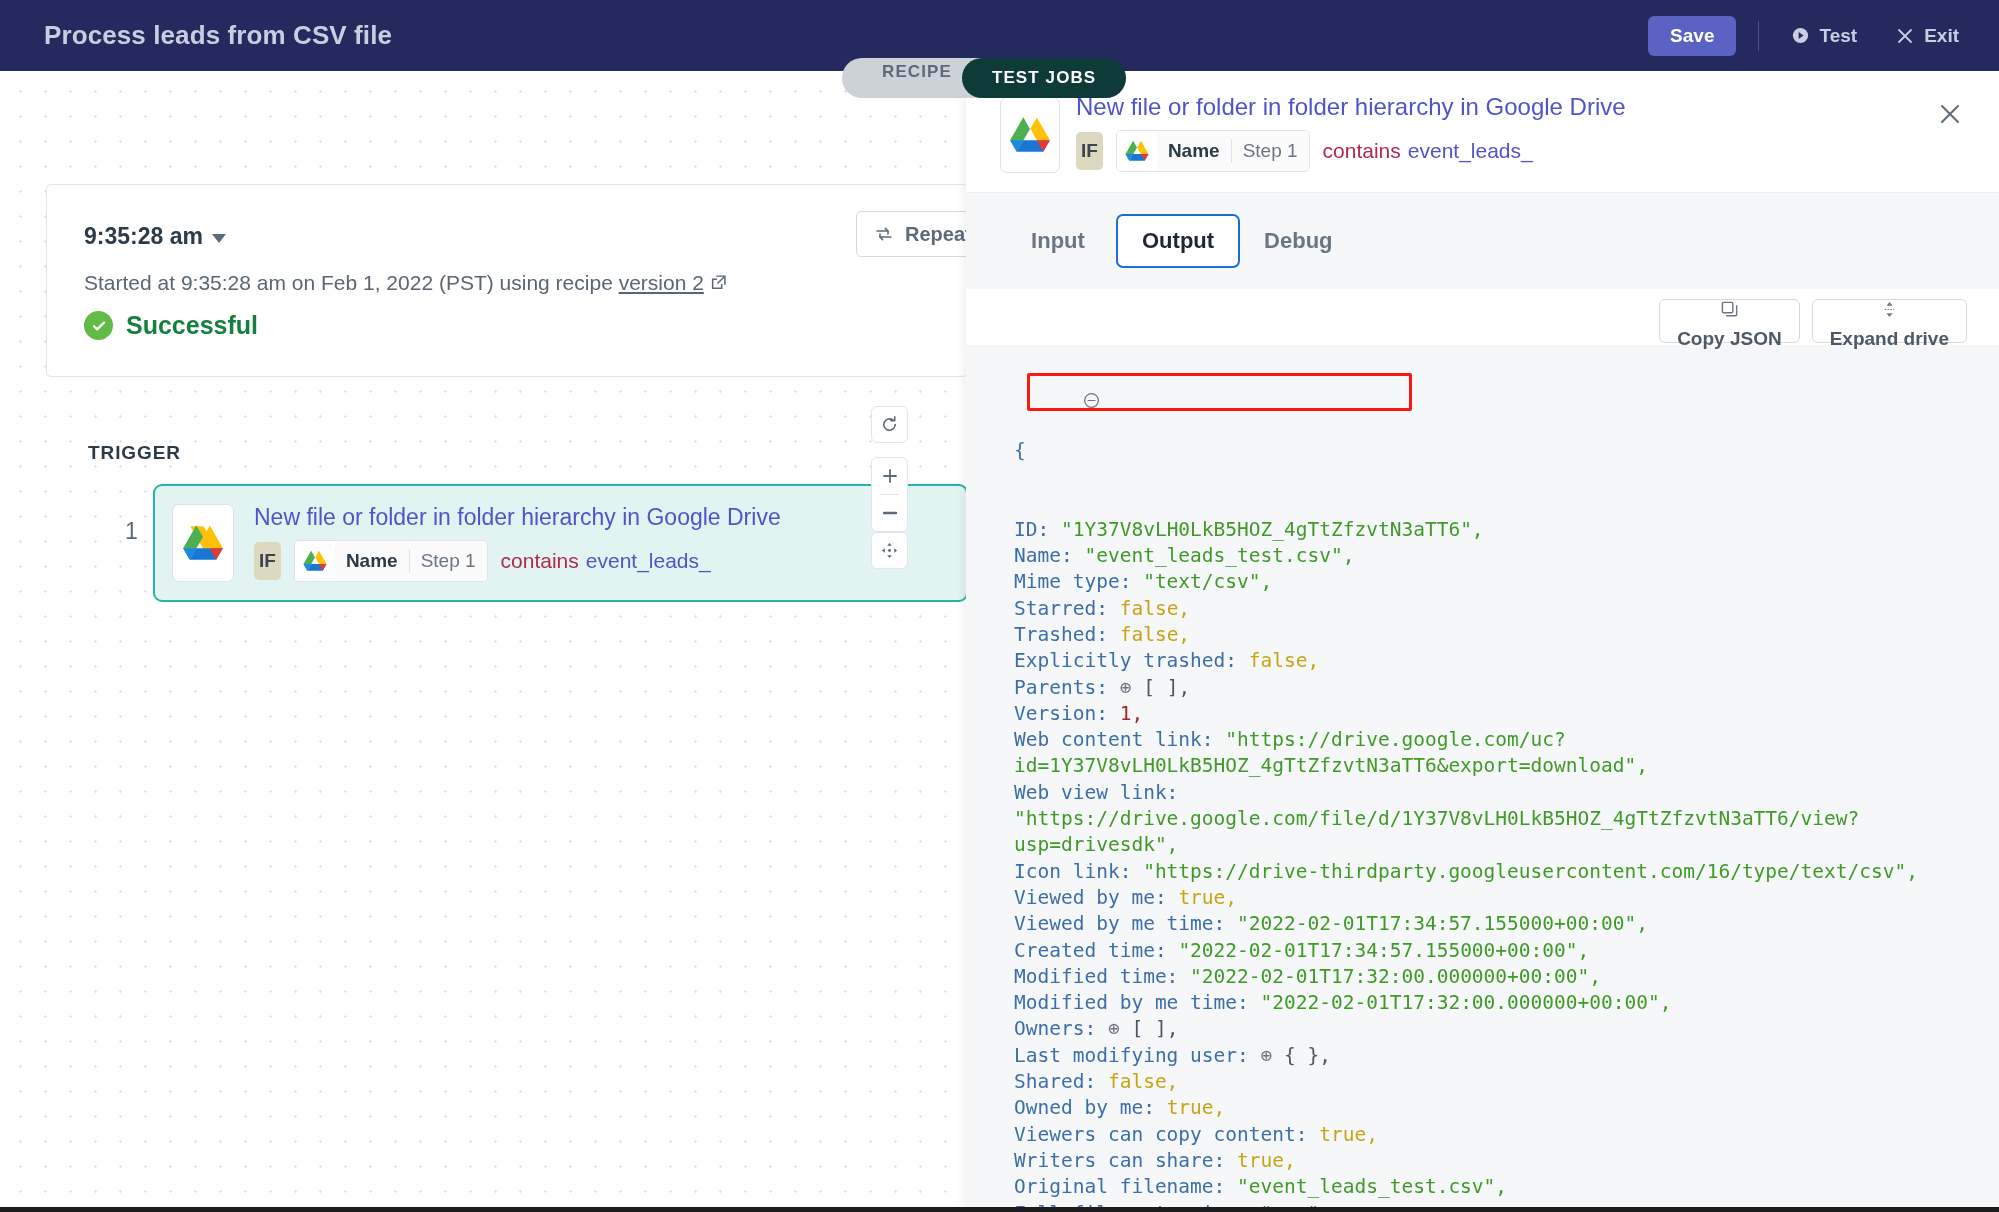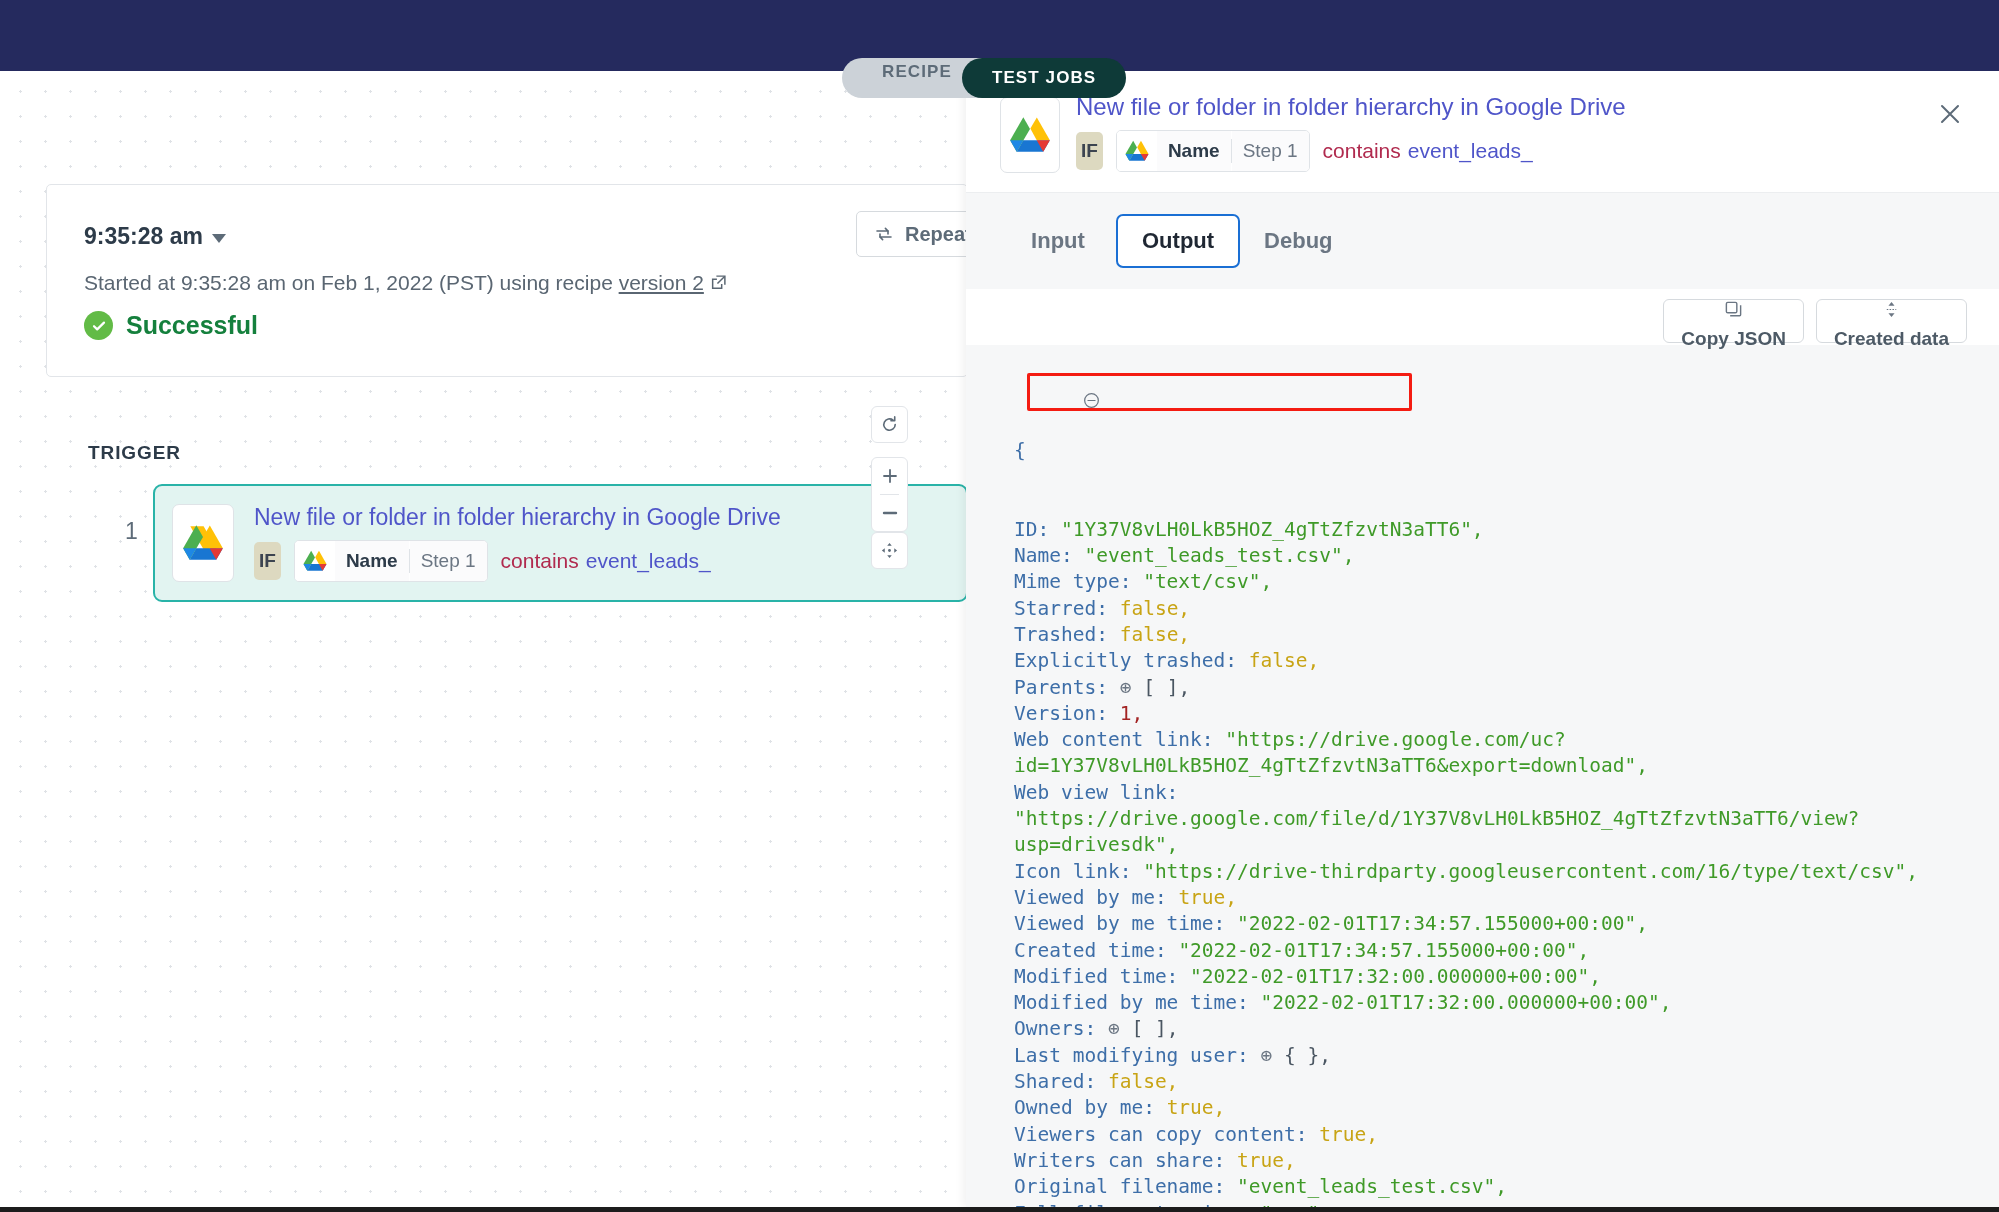--- a/index.html
+++ b/index.html
@@ -447,39 +447,61 @@
       <span>Copy JSON</span>
     </button>
     <button class="jt-btn">
       <span class="ico">
         <svg width="19" height="19" viewBox="0 0 20 20">
             <path d="M10 2l3.2 4H6.8z" fill="#6b7683"></path>
             <path d="M10 18l3.2-4H6.8z" fill="#6b7683"></path>
             <path d="M5 10h10" stroke="#6b7683" stroke-width="1.3" stroke-dasharray="1.6 1.4"></path>
           </svg>
       </span>
-      <span>Created data</span>
+      <span>Expand drive</span>
     </button>
   </div>
 
   <div class="json-wrap">
     <div class="json-inner">
       <span class="collapse-ico">
         <svg width="19" height="19" viewBox="0 0 20 20">
             <circle cx="10" cy="10" r="7.2" fill="none" stroke="#6b7683" stroke-width="1.3"></circle>
             <path d="M6.3 10h7.4" stroke="#6b7683" stroke-width="1.3" stroke-linecap="round"></path>
           </svg>
       </span>
       <div class="jline root">{</div>
       <div id="json-lines"><div class="jline"><span class="k">ID: </span><span class="s">"1Y37V8vLH0LkB5HOZ_4gTtZfzvtN3aTT6",</span></div><div class="jline"><span class="k">Name: </span><span class="s">"event_leads_test.csv",</span></div><div class="jline"><span class="k">Mime type: </span><span class="s">"text/csv",</span></div><div class="jline"><span class="k">Starred: </span><span class="b">false,</span></div><div class="jline"><span class="k">Trashed: </span><span class="b">false,</span></div><div class="jline"><span class="k">Explicitly trashed: </span><span class="b">false,</span></div><div class="jline"><span class="k">Parents: </span><span class="badge-plus">⊕ </span><span class="p">[ ],</span></div><div class="jline"><span class="k">Version: </span><span class="n">1,</span></div><div class="jline" style="white-space: pre-wrap; text-indent: 0px; padding-left: 28px;"><span class="k">Web content link: </span><span class="s">"https://drive.google.com/uc?id=1Y37V8vLH0LkB5HOZ_4gTtZfzvtN3aTT6&amp;export=download",</span></div><div class="jline" style="white-space: pre-wrap; text-indent: 0px; padding-left: 28px;"><span class="k">Web view link: </span><span class="s">"https://drive.google.com/file/d/1Y37V8vLH0LkB5HOZ_4gTtZfzvtN3aTT6/view?usp=drivesdk",</span></div><div class="jline"><span class="k">Icon link: </span><span class="s">"https://drive-thirdparty.googleusercontent.com/16/type/text/csv",</span></div><div class="jline"><span class="k">Viewed by me: </span><span class="b">true,</span></div><div class="jline"><span class="k">Viewed by me time: </span><span class="s">"2022-02-01T17:34:57.155000+00:00",</span></div><div class="jline"><span class="k">Created time: </span><span class="s">"2022-02-01T17:34:57.155000+00:00",</span></div><div class="jline"><span class="k">Modified time: </span><span class="s">"2022-02-01T17:32:00.000000+00:00",</span></div><div class="jline"><span class="k">Modified by me time: </span><span class="s">"2022-02-01T17:32:00.000000+00:00",</span></div><div class="jline"><span class="k">Owners: </span><span class="badge-plus">⊕ </span><span class="p">[ ],</span></div><div class="jline"><span class="k">Last modifying user: </span><span class="badge-plus">⊕ </span><span class="p">{ },</span></div><div class="jline"><span class="k">Shared: </span><span class="b">false,</span></div><div class="jline"><span class="k">Owned by me: </span><span class="b">true,</span></div><div class="jline"><span class="k">Viewers can copy content: </span><span class="b">true,</span></div><div class="jline"><span class="k">Writers can share: </span><span class="b">true,</span></div><div class="jline"><span class="k">Original filename: </span><span class="s">"event_leads_test.csv",</span></div><div class="jline"><span class="k">Full file extension: </span><span class="s">"csv",</span></div></div>
     </div>
   </div>
 </div>
 
 <div class="hl-box"></div>
 
 <div class="topbar">
+  <div class="app-title">Process leads from CSV file</div>
+  <div class="topbar-right">
+    <button class="save-btn">Save</button>
+    <span class="vdiv"></span>
+    <div class="top-action">
+      <span class="ico">
+        <svg width="19" height="19" viewBox="0 0 20 20">
+            <circle cx="10" cy="10" r="8" fill="#c9cde2"></circle>
+            <path d="M8 6.2l5.2 3.8L8 13.8z" fill="#252a5e"></path>
+          </svg>
+      </span>
+      <span>Test</span>
+    </div>
+    <div class="top-action">
+      <span class="ico">
+        <svg width="20" height="20" viewBox="0 0 20 20">
+            <path d="M4 4l12 12M16 4L4 16" fill="none" stroke="#c9cde2" stroke-width="1.8" stroke-linecap="round"></path>
+          </svg>
+      </span>
+      <span>Exit</span>
+    </div>
+  </div>
 </div>
 
 <div class="tabpills">
   <div class="pill pill-recipe">RECIPE</div>
   <div class="pill pill-testjobs">TEST JOBS</div>
 </div>
 
 </body></html>

